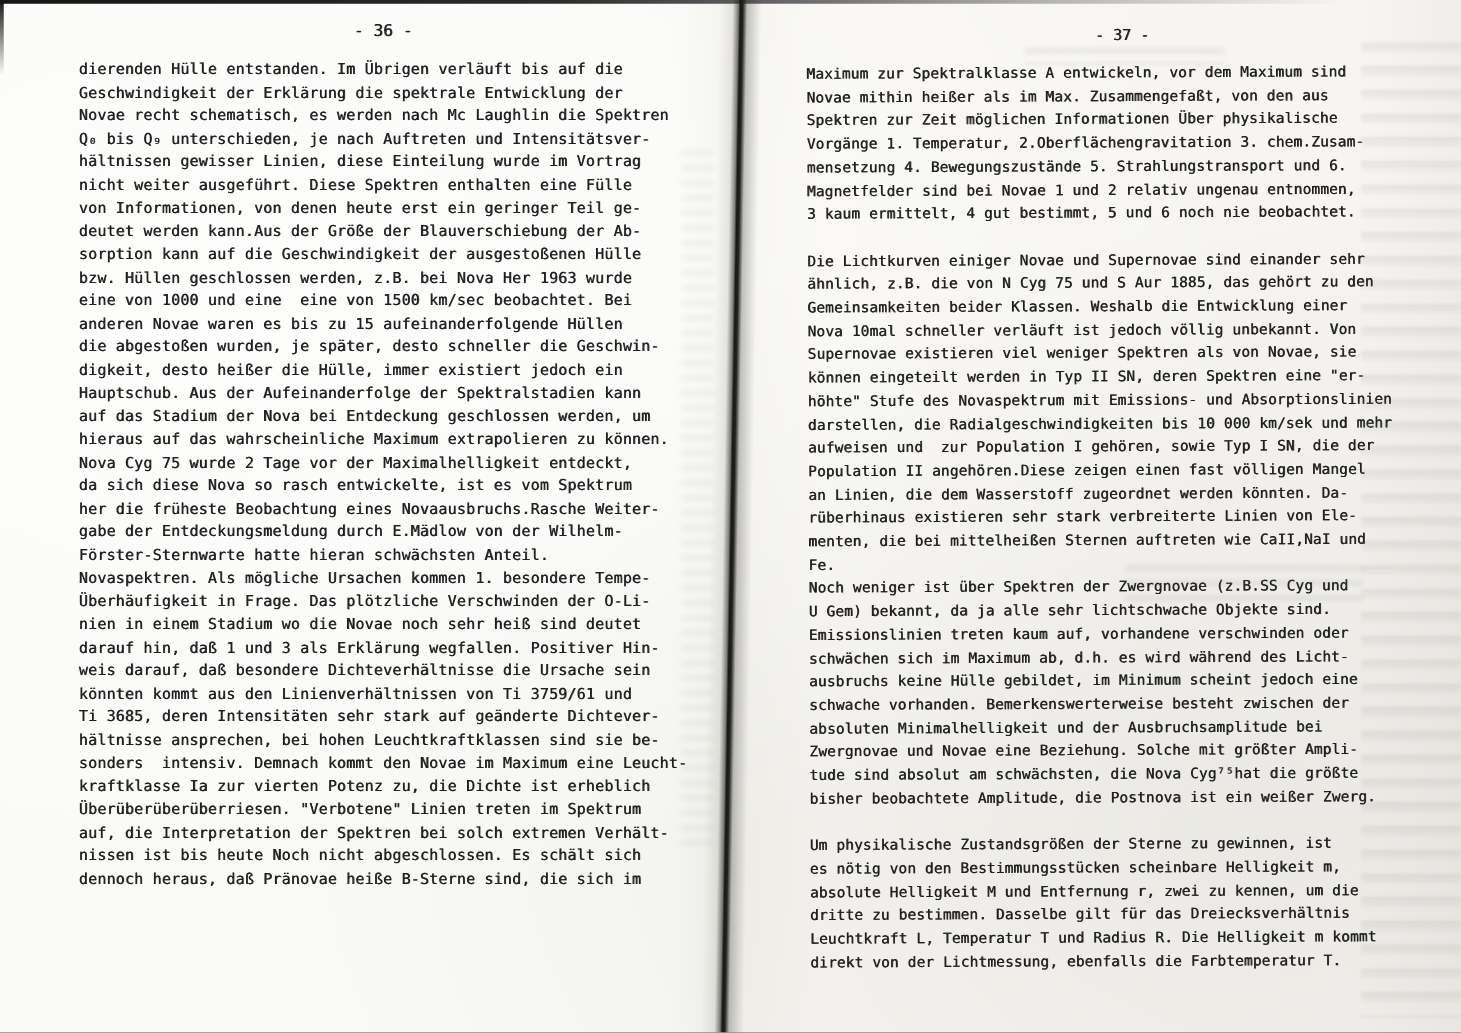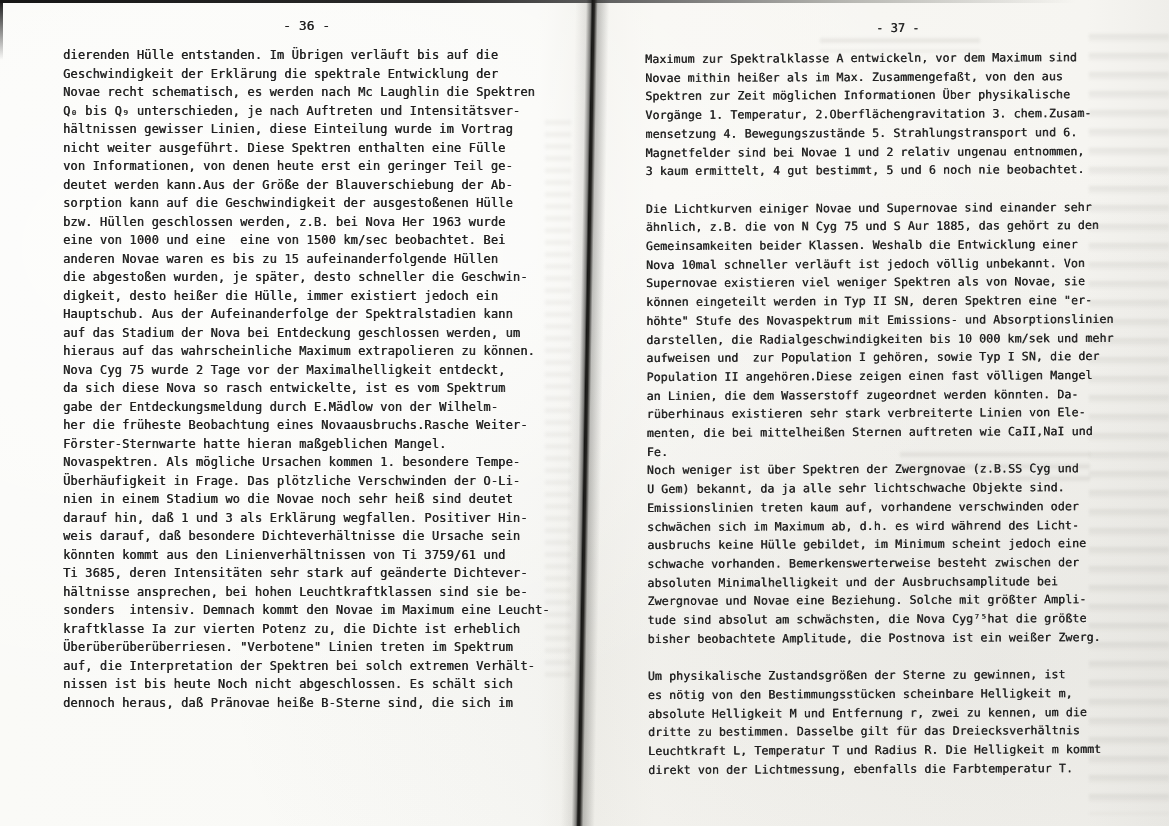--- a/index.html
+++ b/index.html
@@ -72,23 +72,23 @@
       <div class="tline">bzw. Hüllen geschlossen werden, z.B. bei Nova Her 1963 wurde</div>
       <div class="tline">eine von 1000 und eine  eine von 1500 km/sec beobachtet. Bei</div>
       <div class="tline">anderen Novae waren es bis zu 15 aufeinanderfolgende Hüllen</div>
       <div class="tline">die abgestoßen wurden, je später, desto schneller die Geschwin-</div>
       <div class="tline">digkeit, desto heißer die Hülle, immer existiert jedoch ein</div>
       <div class="tline">Hauptschub. Aus der Aufeinanderfolge der Spektralstadien kann</div>
       <div class="tline">auf das Stadium der Nova bei Entdeckung geschlossen werden, um</div>
       <div class="tline">hieraus auf das wahrscheinliche Maximum extrapolieren zu können.</div>
       <div class="tline">Nova Cyg 75 wurde 2 Tage vor der Maximalhelligkeit entdeckt,</div>
       <div class="tline">da sich diese Nova so rasch entwickelte, ist es vom Spektrum</div>
+      <div class="tline">her die früheste Beobachtung eines Novaausbruchs.Rasche Weiter-</div>
       <div class="tline">gabe der Entdeckungsmeldung durch E.Mädlow von der Wilhelm-</div>
-      <div class="tline">her die früheste Beobachtung eines Novaausbruchs.Rasche Weiter-</div>
-      <div class="tline">Förster-Sternwarte hatte hieran maßgeblichen Mangel.</div>
+      <div class="tline">Förster-Sternwarte hatte hieran schwächsten Anteil.</div>
       <div class="tline">Novaspektren. Als mögliche Ursachen kommen 1. besondere Tempe-</div>
       <div class="tline">Überhäufigkeit in Frage. Das plötzliche Verschwinden der O-Li-</div>
       <div class="tline">nien in einem Stadium wo die Novae noch sehr heiß sind deutet</div>
       <div class="tline">darauf hin, daß 1 und 3 als Erklärung wegfallen. Positiver Hin-</div>
       <div class="tline">weis darauf, daß besondere Dichteverhältnisse die Ursache sein</div>
       <div class="tline">könnten kommt aus den Linienverhältnissen von Ti 3759/61 und</div>
       <div class="tline">Ti 3685, deren Intensitäten sehr stark auf geänderte Dichtever-</div>
       <div class="tline">hältnisse ansprechen, bei hohen Leuchtkraftklassen sind sie be-</div>
       <div class="tline">sonders  intensiv. Demnach kommt den Novae im Maximum eine Leucht-</div>
       <div class="tline">kraftklasse Ia zur vierten Potenz zu, die Dichte ist erheblich</div>

